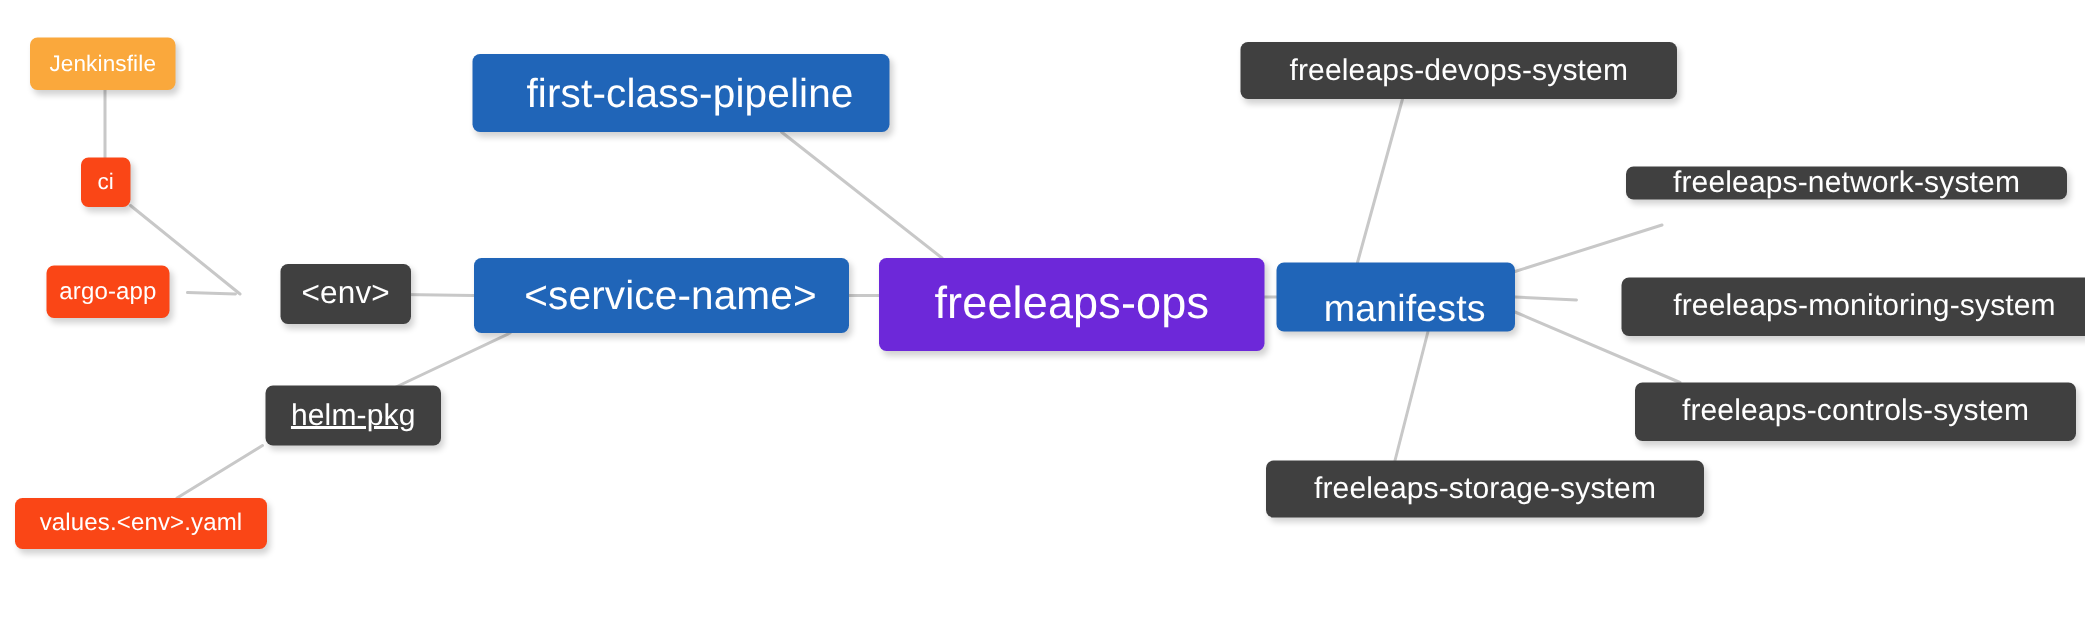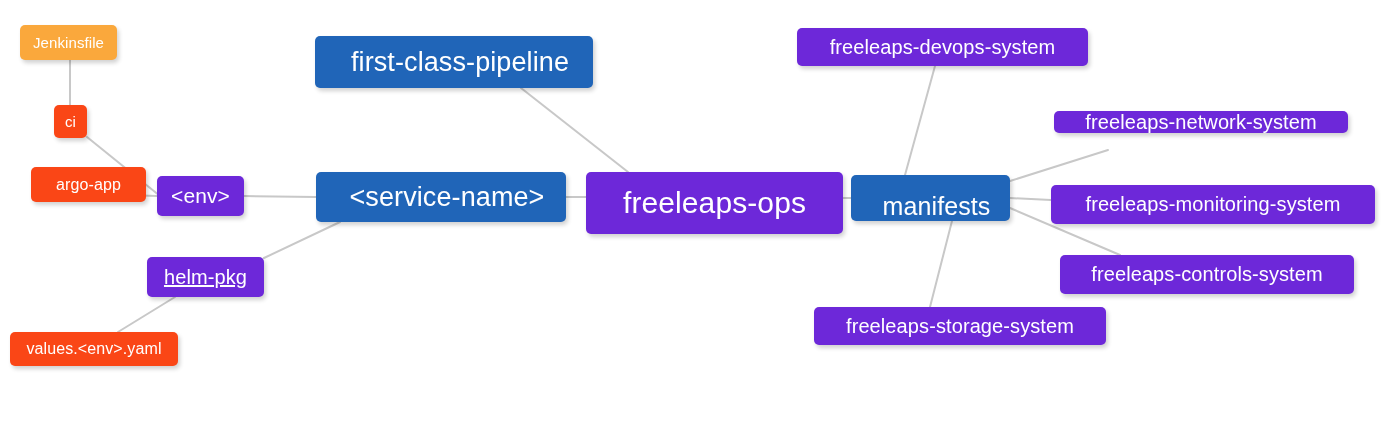--- a/index.html
+++ b/index.html
@@ -31,21 +31,21 @@
     justify-content: center;
     box-sizing: border-box;
     border-radius: 5px;
     color: #ffffff;
     white-space: nowrap;
     box-shadow: 2px 3px 4px rgba(0,0,0,0.18);
     letter-spacing: 0.1px;
   }
   .n-root    { background: #6d28d9; }
   .n-blue    { background: #2065b8; padding-left: 12px; }
-  .n-green   { background: #6d28d9; }
+  .n-green   { background: #404040; margin-left: 30px; }
   .n-orange  { background: #faa83c; }
   .n-red     { background: #fa4616; }
 </style>
 </head>
 <body>
 
 <div id="canvas">
   <svg id="edges" width="1390" height="421" viewBox="0 0 1390 421" xmlns="http://www.w3.org/2000/svg">
       <line x1="70" y1="60" x2="70" y2="106" stroke="#c8c8c8" stroke-width="2" stroke-linecap="round"></line>
       <line x1="87" y1="137" x2="160" y2="196" stroke="#c8c8c8" stroke-width="2" stroke-linecap="round"></line>
@@ -62,21 +62,21 @@
       <line x1="1010" y1="208" x2="1120" y2="255" stroke="#c8c8c8" stroke-width="2" stroke-linecap="round"></line>
       <line x1="952" y1="221" x2="930" y2="307" stroke="#c8c8c8" stroke-width="2" stroke-linecap="round"></line>
     </svg>
   <div id="node-layer">
       <div class="node n-orange" style="left: 20px; top: 25px; width: 97px; height: 35px; font-size: 15px;">
         <span>Jenkinsfile</span>
       </div>
       <div class="node n-red" style="left: 54px; top: 105px; width: 33px; height: 33px; font-size: 15px;">
         <span>ci</span>
       </div>
-      <div class="node n-red" style="left: 31px; top: 167px; width: 115px; height: 35px; font-size: 16px;">
+      <div class="node n-red" style="left: 31px; top: 177px; width: 82px; height: 35px; font-size: 16px;">
         <span>argo-app</span>
       </div>
       <div class="node n-green" style="left: 157px; top: 176px; width: 87px; height: 40px; font-size: 21px;">
         <span>&lt;env&gt;</span>
       </div>
       <div class="node n-green" style="left: 147px; top: 257px; width: 117px; height: 40px; font-size: 20px; text-decoration: underline;">
         <span>helm-pkg</span>
       </div>
       <div class="node n-red" style="left: 10px; top: 332px; width: 168px; height: 34px; font-size: 16px;">
         <span>values.&lt;env&gt;.yaml</span>

